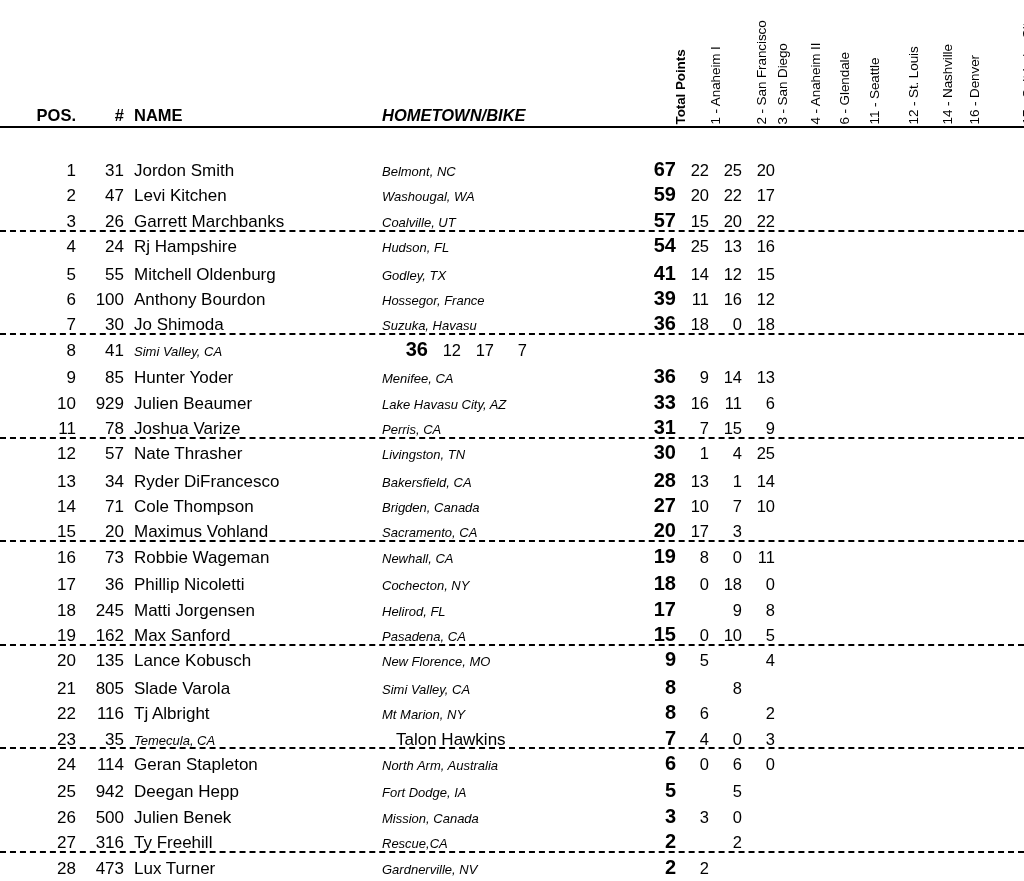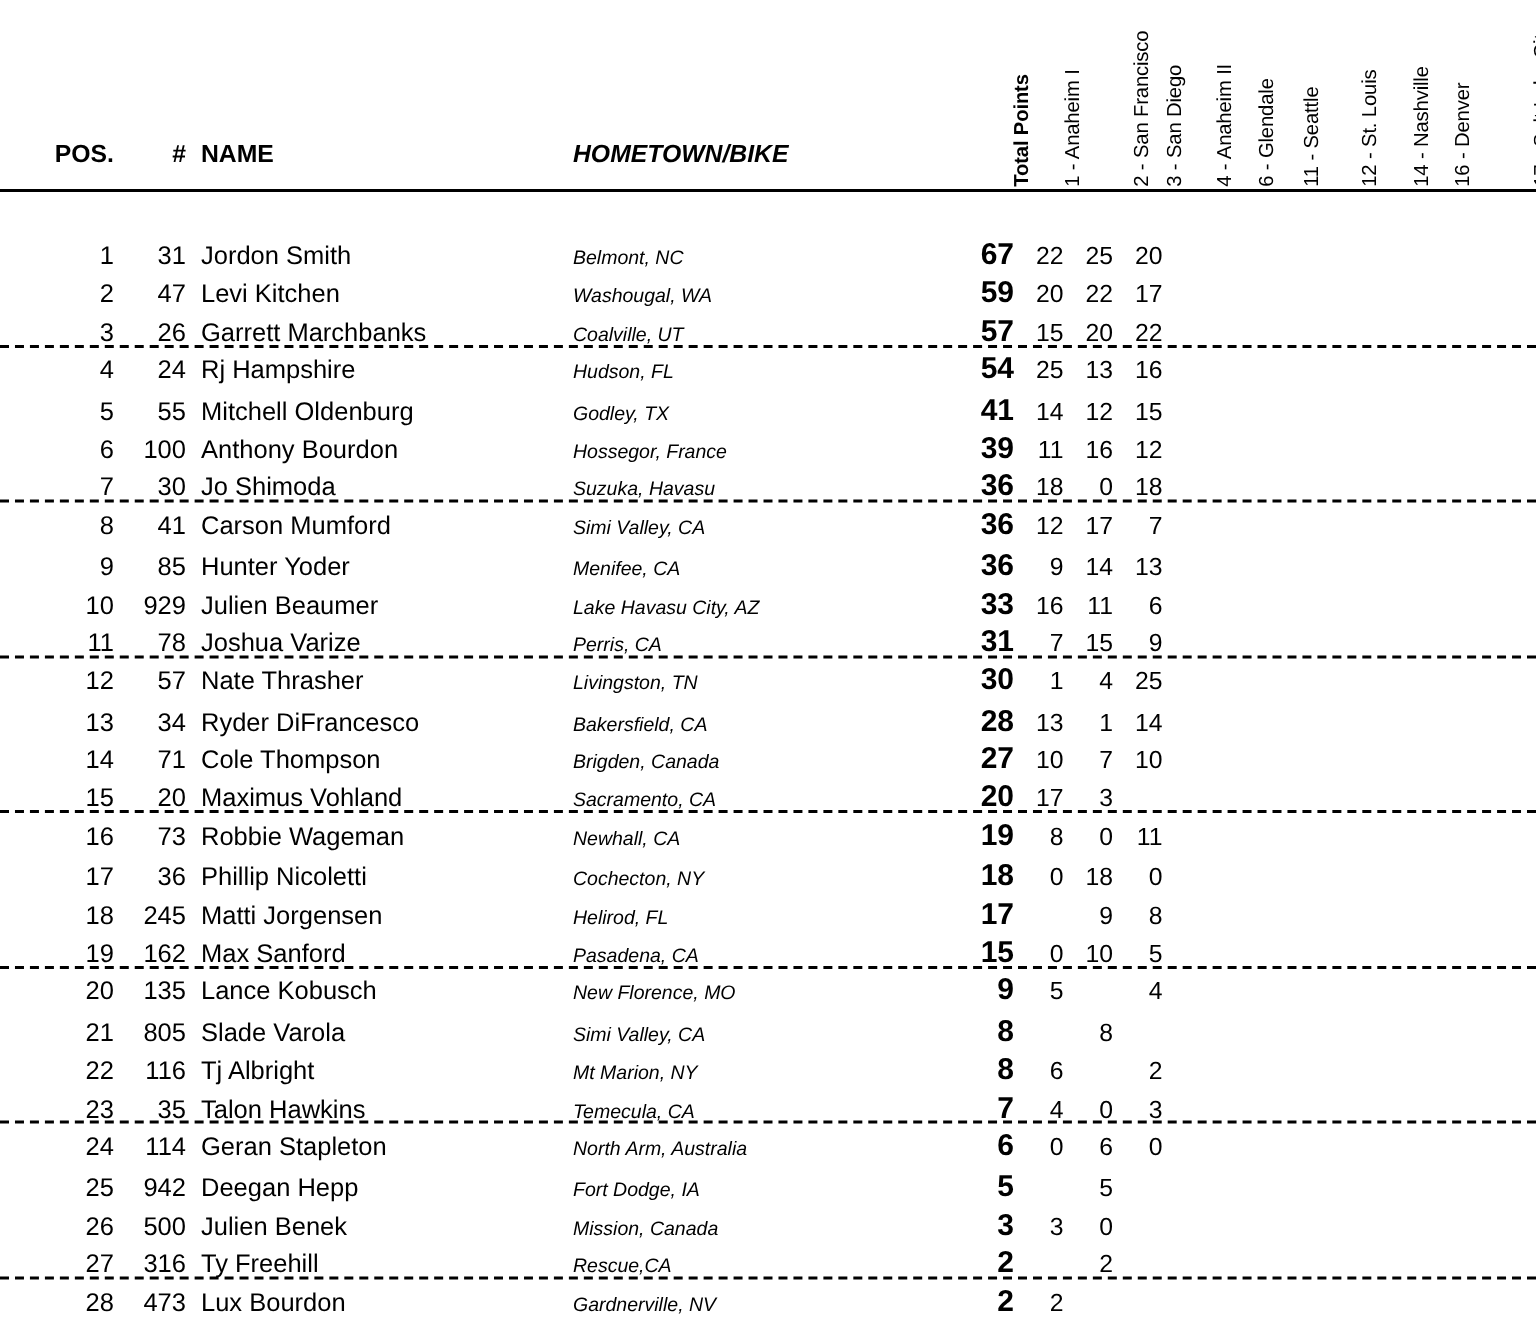--- a/index.html
+++ b/index.html
@@ -61,21 +61,21 @@
   .flatheads {
     position: absolute;
     left: 0;
     bottom: 0;
     height: 30px;
     display: flex;
     align-items: flex-end;
     font-weight: bold;
     font-size: 16.5px;
   }
-  .flatheads .cell { padding-bottom: 13px; }
+  .flatheads .cell { padding-bottom: 1px; }
 
   .rule-thick {
     border-bottom: 2.5px solid #000;
     height: 0;
     width: 1024px;
   }
   .rule-dashed {
     height: 0;
     width: 1024px;
     border-bottom: 2.5px dashed #000;
@@ -273,21 +273,20 @@
         <div class="cell col-val c-val"></div>
         <div class="cell col-val c-val"></div>
         <div class="cell col-val c-val"></div>
         <div class="cell col-val c-val"></div>
         <div class="cell col-val c-val"></div>
       </div>
       <div class="row">
         <div class="cell spacer-left"></div>
         <div class="cell col-pos c-pos">8</div>
         <div class="cell col-num c-num">41</div>
-        <div class="cell col-name c-name">Carson Mumford</div>
         <div class="cell col-home c-home">Simi Valley, CA</div>
         <div class="cell col-total c-total">36</div>
         <div class="cell col-val c-val">12</div>
         <div class="cell col-val c-val">17</div>
         <div class="cell col-val c-val">7</div>
         <div class="cell col-val c-val"></div>
         <div class="cell col-val c-val"></div>
         <div class="cell col-val c-val"></div>
         <div class="cell col-val c-val"></div>
         <div class="cell col-val c-val"></div>
@@ -547,22 +546,22 @@
         <div class="cell col-val c-val"></div>
         <div class="cell col-val c-val"></div>
         <div class="cell col-val c-val"></div>
         <div class="cell col-val c-val"></div>
         <div class="cell col-val c-val"></div>
       </div>
       <div class="row">
         <div class="cell spacer-left"></div>
         <div class="cell col-pos c-pos">23</div>
         <div class="cell col-num c-num">35</div>
+        <div class="cell col-home c-home">Temecula, CA</div>
         <div class="cell col-name c-name">Talon Hawkins</div>
-        <div class="cell col-home c-home">Temecula, CA</div>
         <div class="cell col-total c-total">7</div>
         <div class="cell col-val c-val">4</div>
         <div class="cell col-val c-val">0</div>
         <div class="cell col-val c-val">3</div>
         <div class="cell col-val c-val"></div>
         <div class="cell col-val c-val"></div>
         <div class="cell col-val c-val"></div>
         <div class="cell col-val c-val"></div>
         <div class="cell col-val c-val"></div>
         <div class="cell col-val c-val"></div>
@@ -638,21 +637,21 @@
         <div class="cell col-val c-val"></div>
         <div class="cell col-val c-val"></div>
         <div class="cell col-val c-val"></div>
         <div class="cell col-val c-val"></div>
         <div class="cell col-val c-val"></div>
       </div>
       <div class="row">
         <div class="cell spacer-left"></div>
         <div class="cell col-pos c-pos">28</div>
         <div class="cell col-num c-num">473</div>
-        <div class="cell col-name c-name">Lux Bourdon</div>
+        <div class="cell col-name c-name">Lux Turner</div>
         <div class="cell col-home c-home">Gardnerville, NV</div>
         <div class="cell col-total c-total">2</div>
         <div class="cell col-val c-val">2</div>
         <div class="cell col-val c-val"></div>
         <div class="cell col-val c-val"></div>
         <div class="cell col-val c-val"></div>
         <div class="cell col-val c-val"></div>
         <div class="cell col-val c-val"></div>
         <div class="cell col-val c-val"></div>
         <div class="cell col-val c-val"></div>

